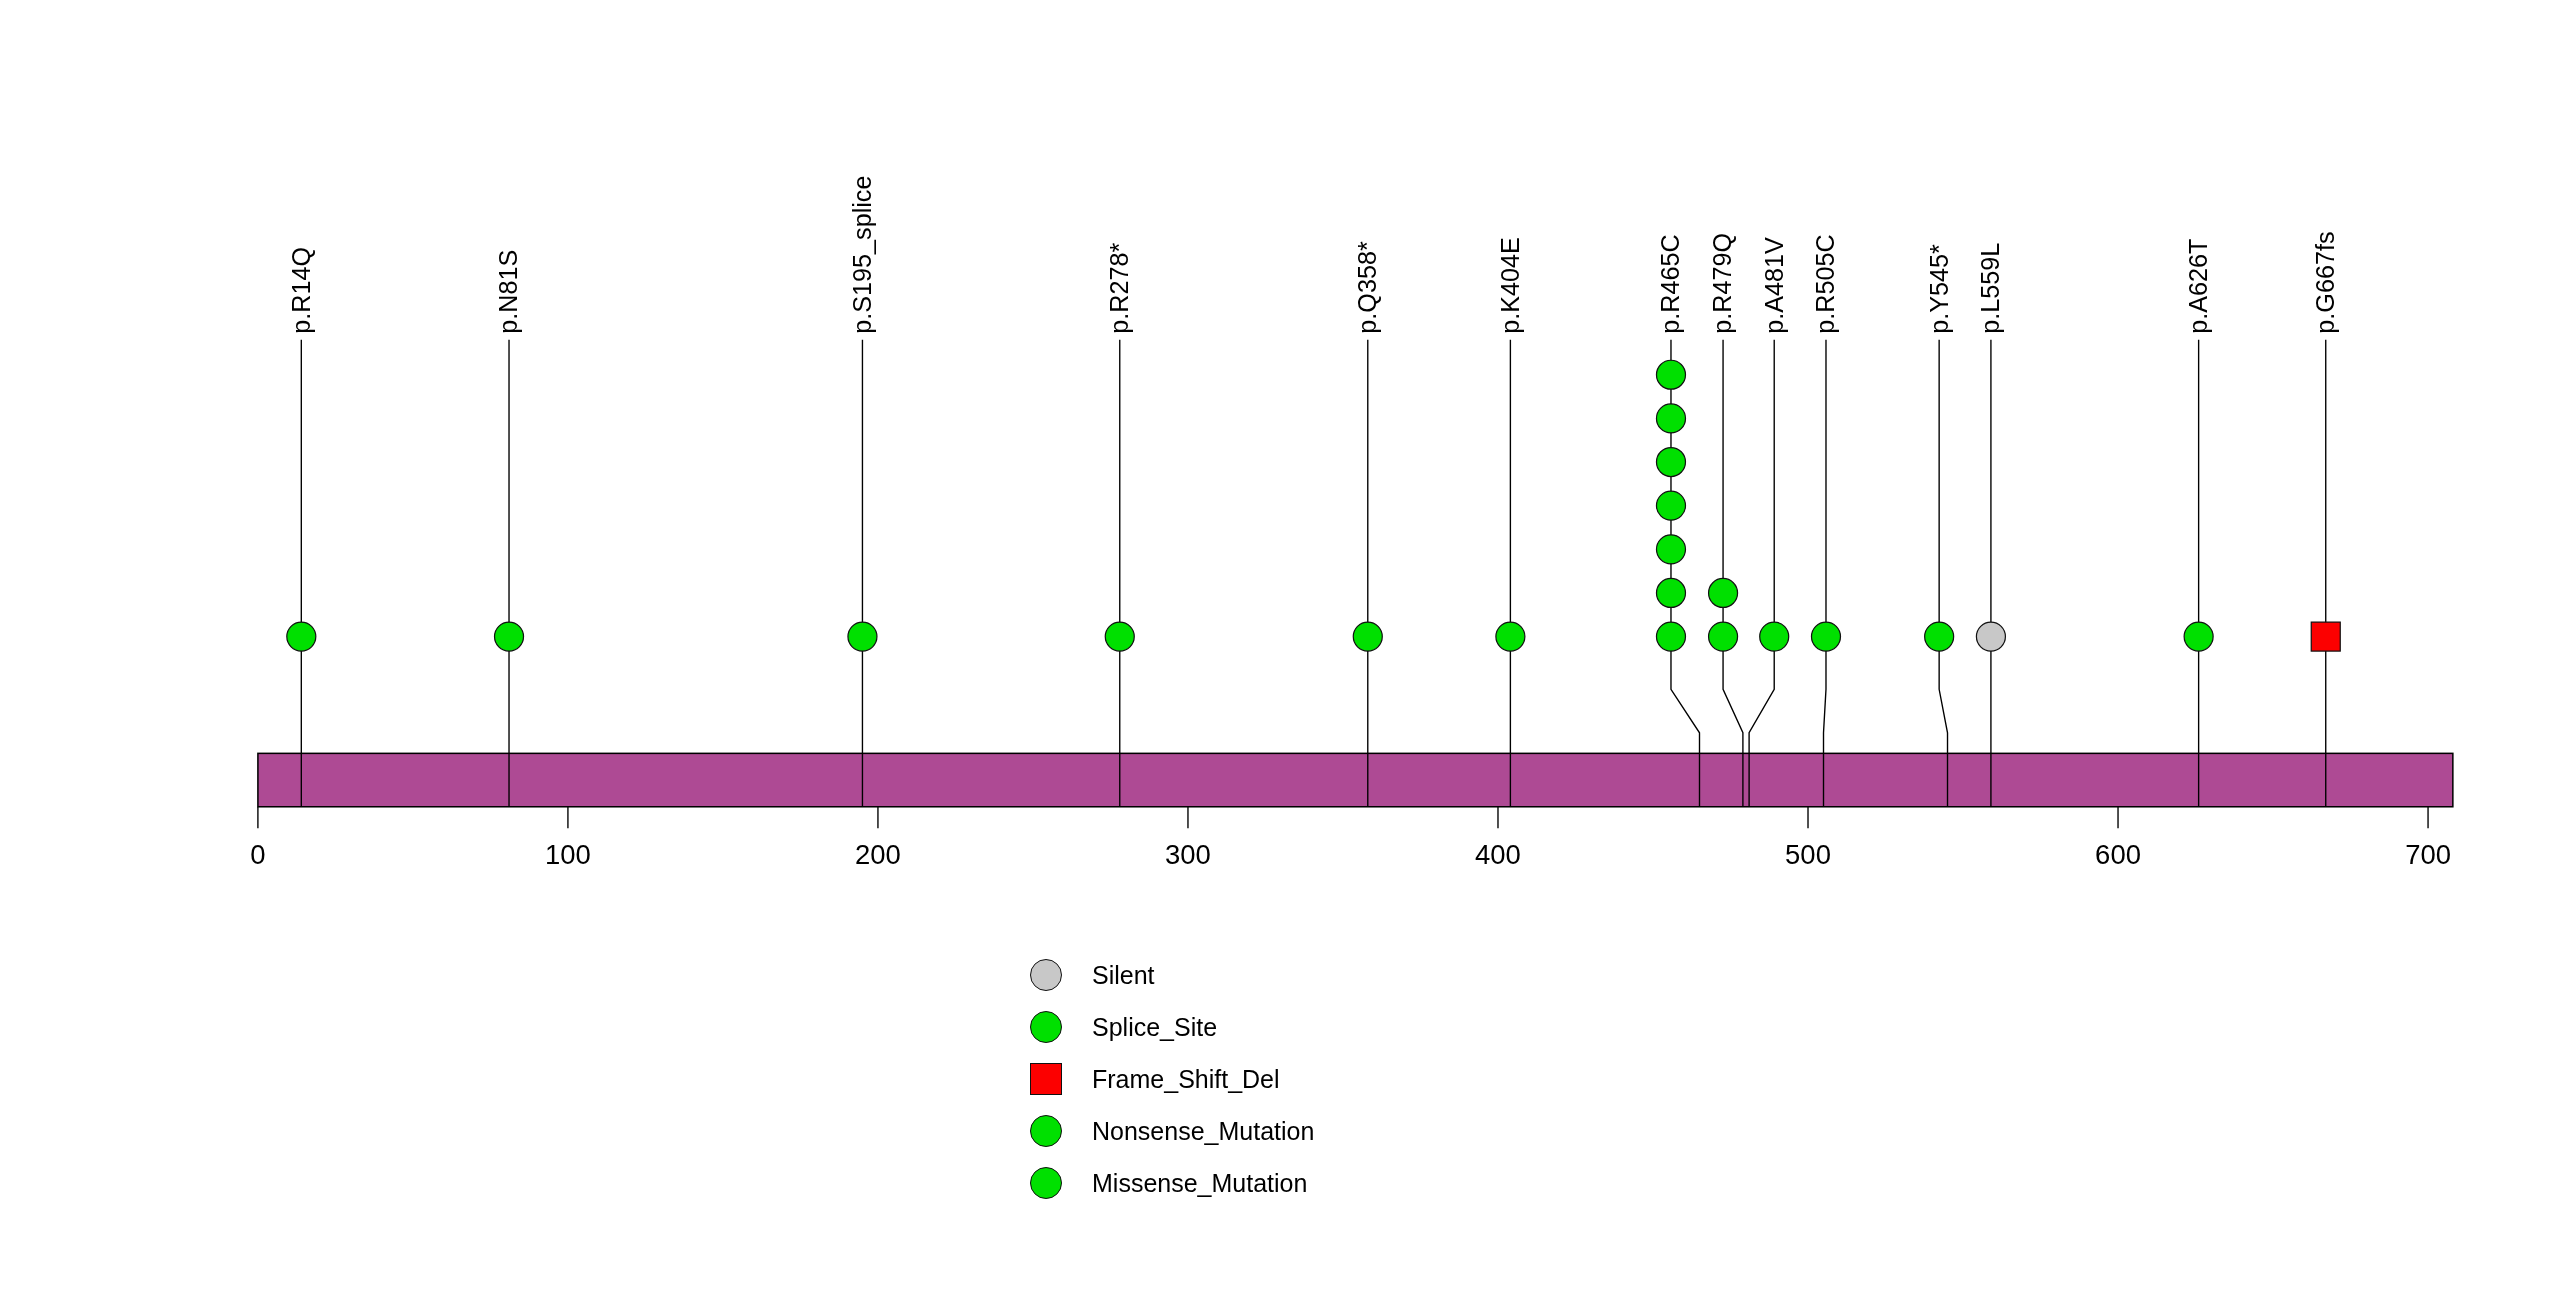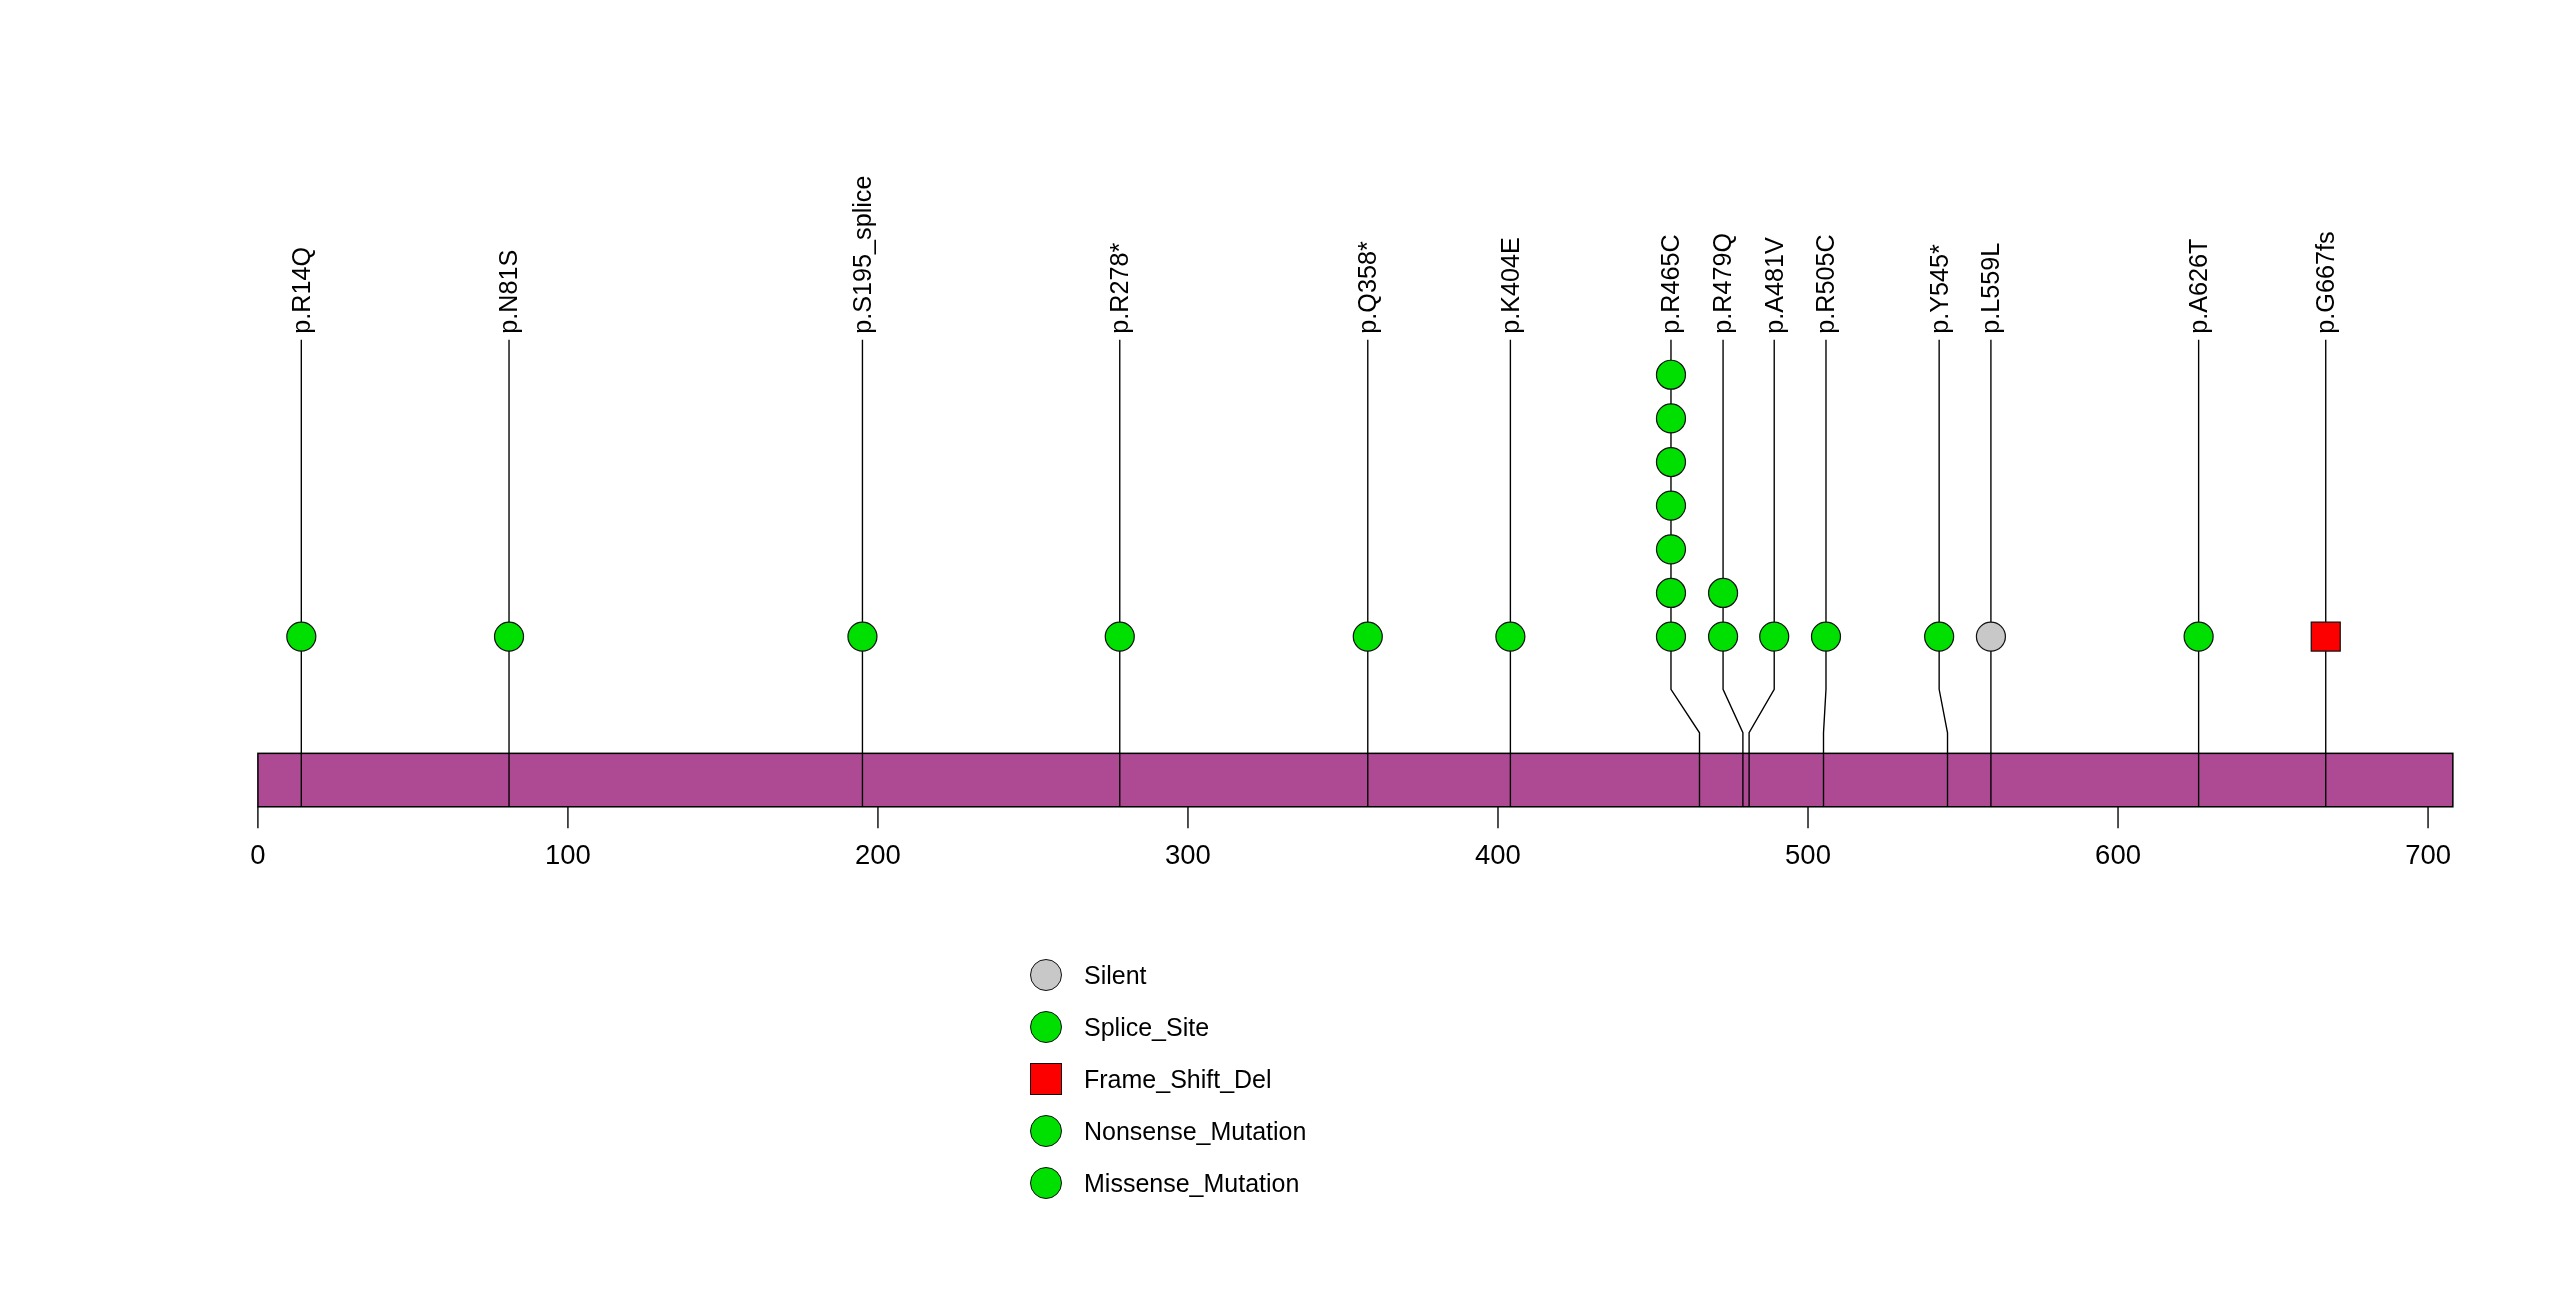--- a/index.html
+++ b/index.html
@@ -24,21 +24,21 @@
   }
   .legend-marker{
     width:32px;height:32px;
     box-sizing:border-box;
     border:1.5px solid #111111;
     flex:0 0 32px;
   }
   .legend-marker.circle{border-radius:50%;}
   .legend-marker.square{border-radius:0;}
   .legend-label{
-    margin-left:22px;
+    margin-left:30px;
     font-size:25px;
     color:#000000;
     white-space:nowrap;
   }
 </style>
 </head>
 <body>
 
 <div id="canvas">
   <svg id="plot-svg" width="2576" height="1290" viewBox="0 0 3376 1690" xmlns="http://www.w3.org/2000/svg">

